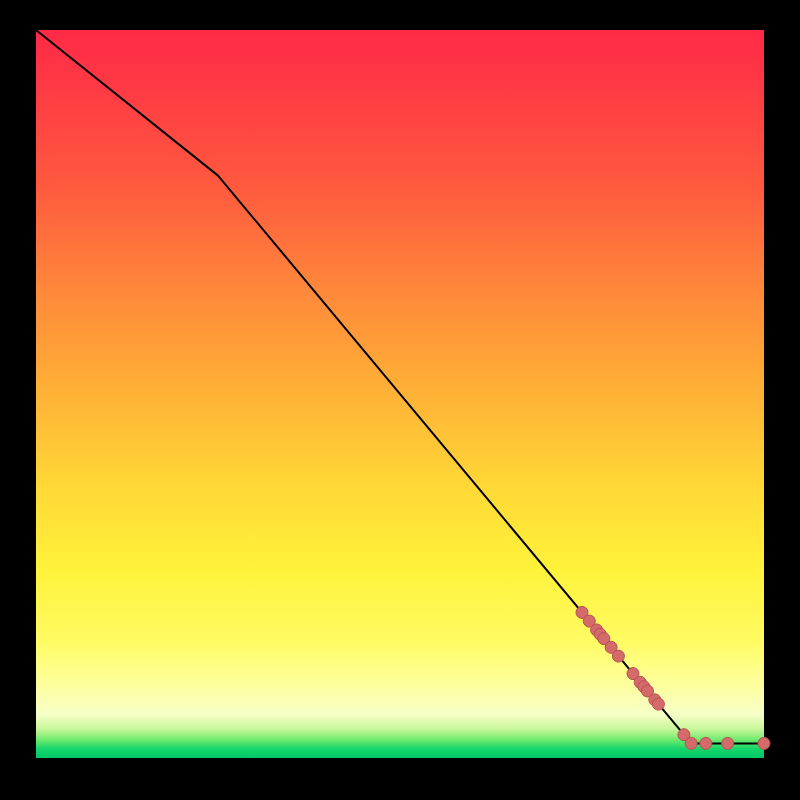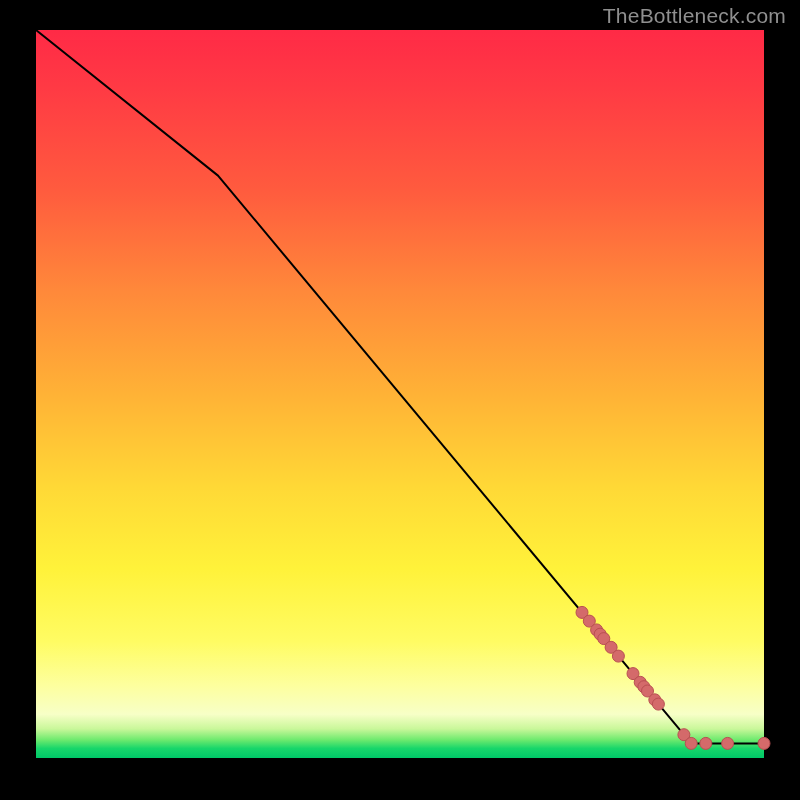--- a/index.html
+++ b/index.html
@@ -68,21 +68,20 @@
   .dot {
     fill: #d46a6a;
     stroke: #b94f52;
     stroke-width: 1;
   }
 </style>
 </head>
 <body>
 
 <div class="frame">
-  <div class="attribution">TheBottleneck.com</div>
 
   <div class="plot">
     <svg class="overlay" viewBox="0 0 728 728" preserveAspectRatio="none">
       <path class="curve" d="M0.0 0.0 L182.0 145.6 L655.2 713.4 L728.0 713.4"></path>
       <g>
           <circle class="dot" cx="546.0" cy="582.4" r="6"></circle>
           <circle class="dot" cx="553.3" cy="591.1" r="6"></circle>
           <circle class="dot" cx="560.6" cy="599.9" r="6"></circle>
           <circle class="dot" cx="564.2" cy="604.2" r="6"></circle>
           <circle class="dot" cx="567.8" cy="608.6" r="6"></circle>

